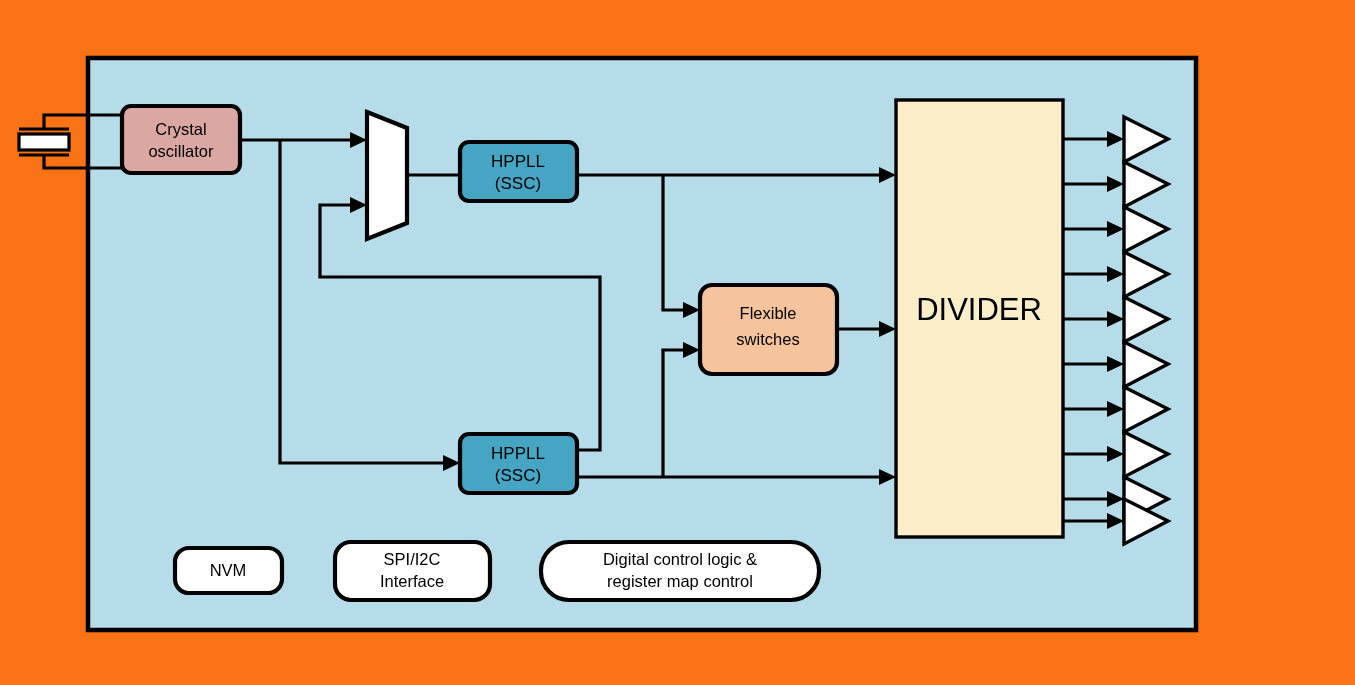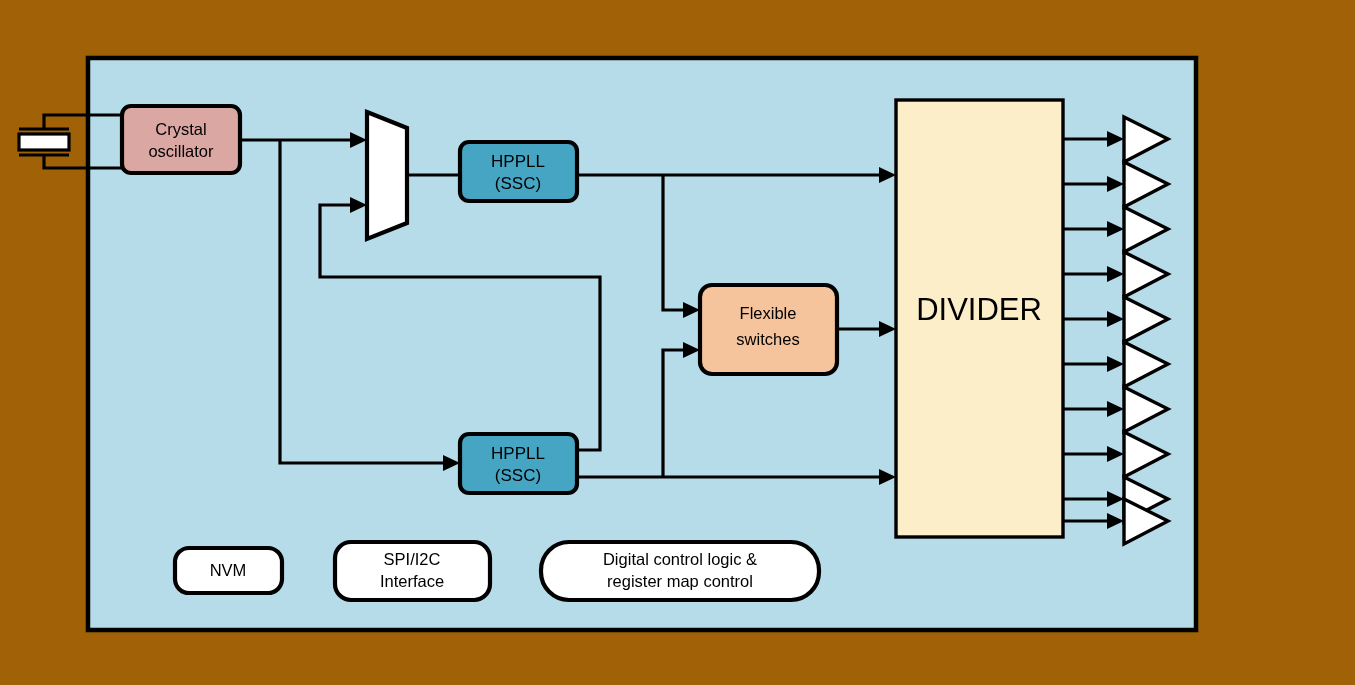--- a/index.html
+++ b/index.html
@@ -11,21 +11,21 @@
   body {
     width: 1355px;
     height: 685px;
     overflow: hidden;
     font-family: "Liberation Sans", sans-serif;
   }
   #diagram-root {
     position: relative;
     width: 1355px;
     height: 685px;
-    background: #a16207;
+    background: #f97316;
   }
   svg#block-diagram {
     display: block;
     width: 1355px;
     height: 685px;
   }
   .blk-text {
     font-family: "Liberation Sans", sans-serif;
     fill: #000000;
     text-anchor: middle;

